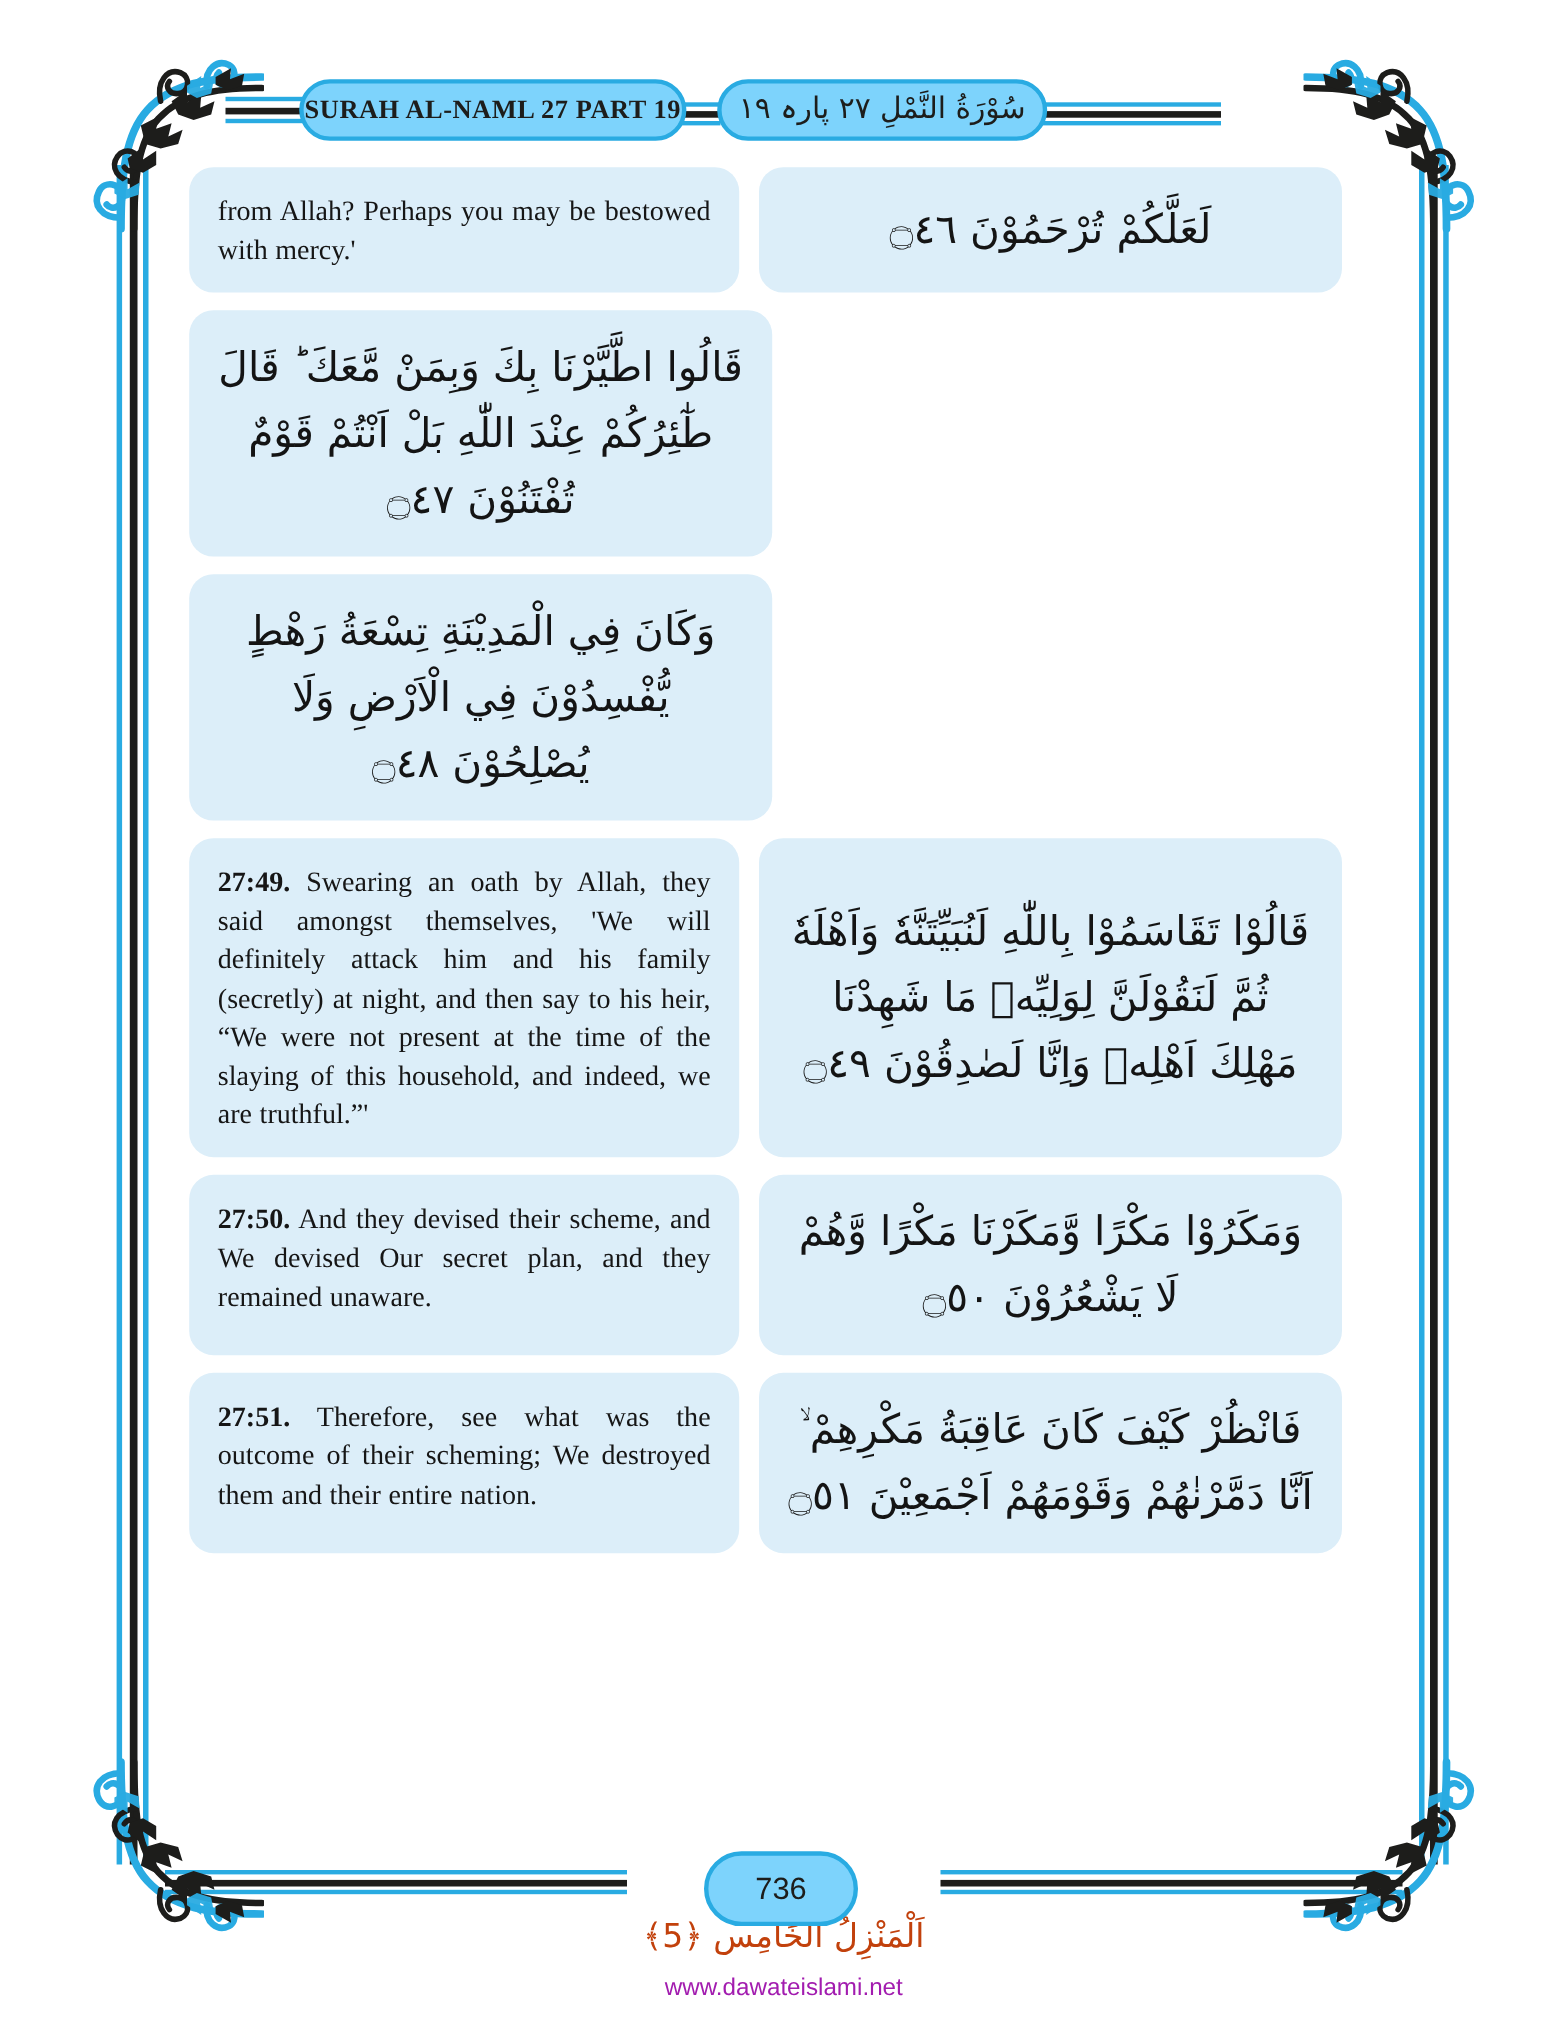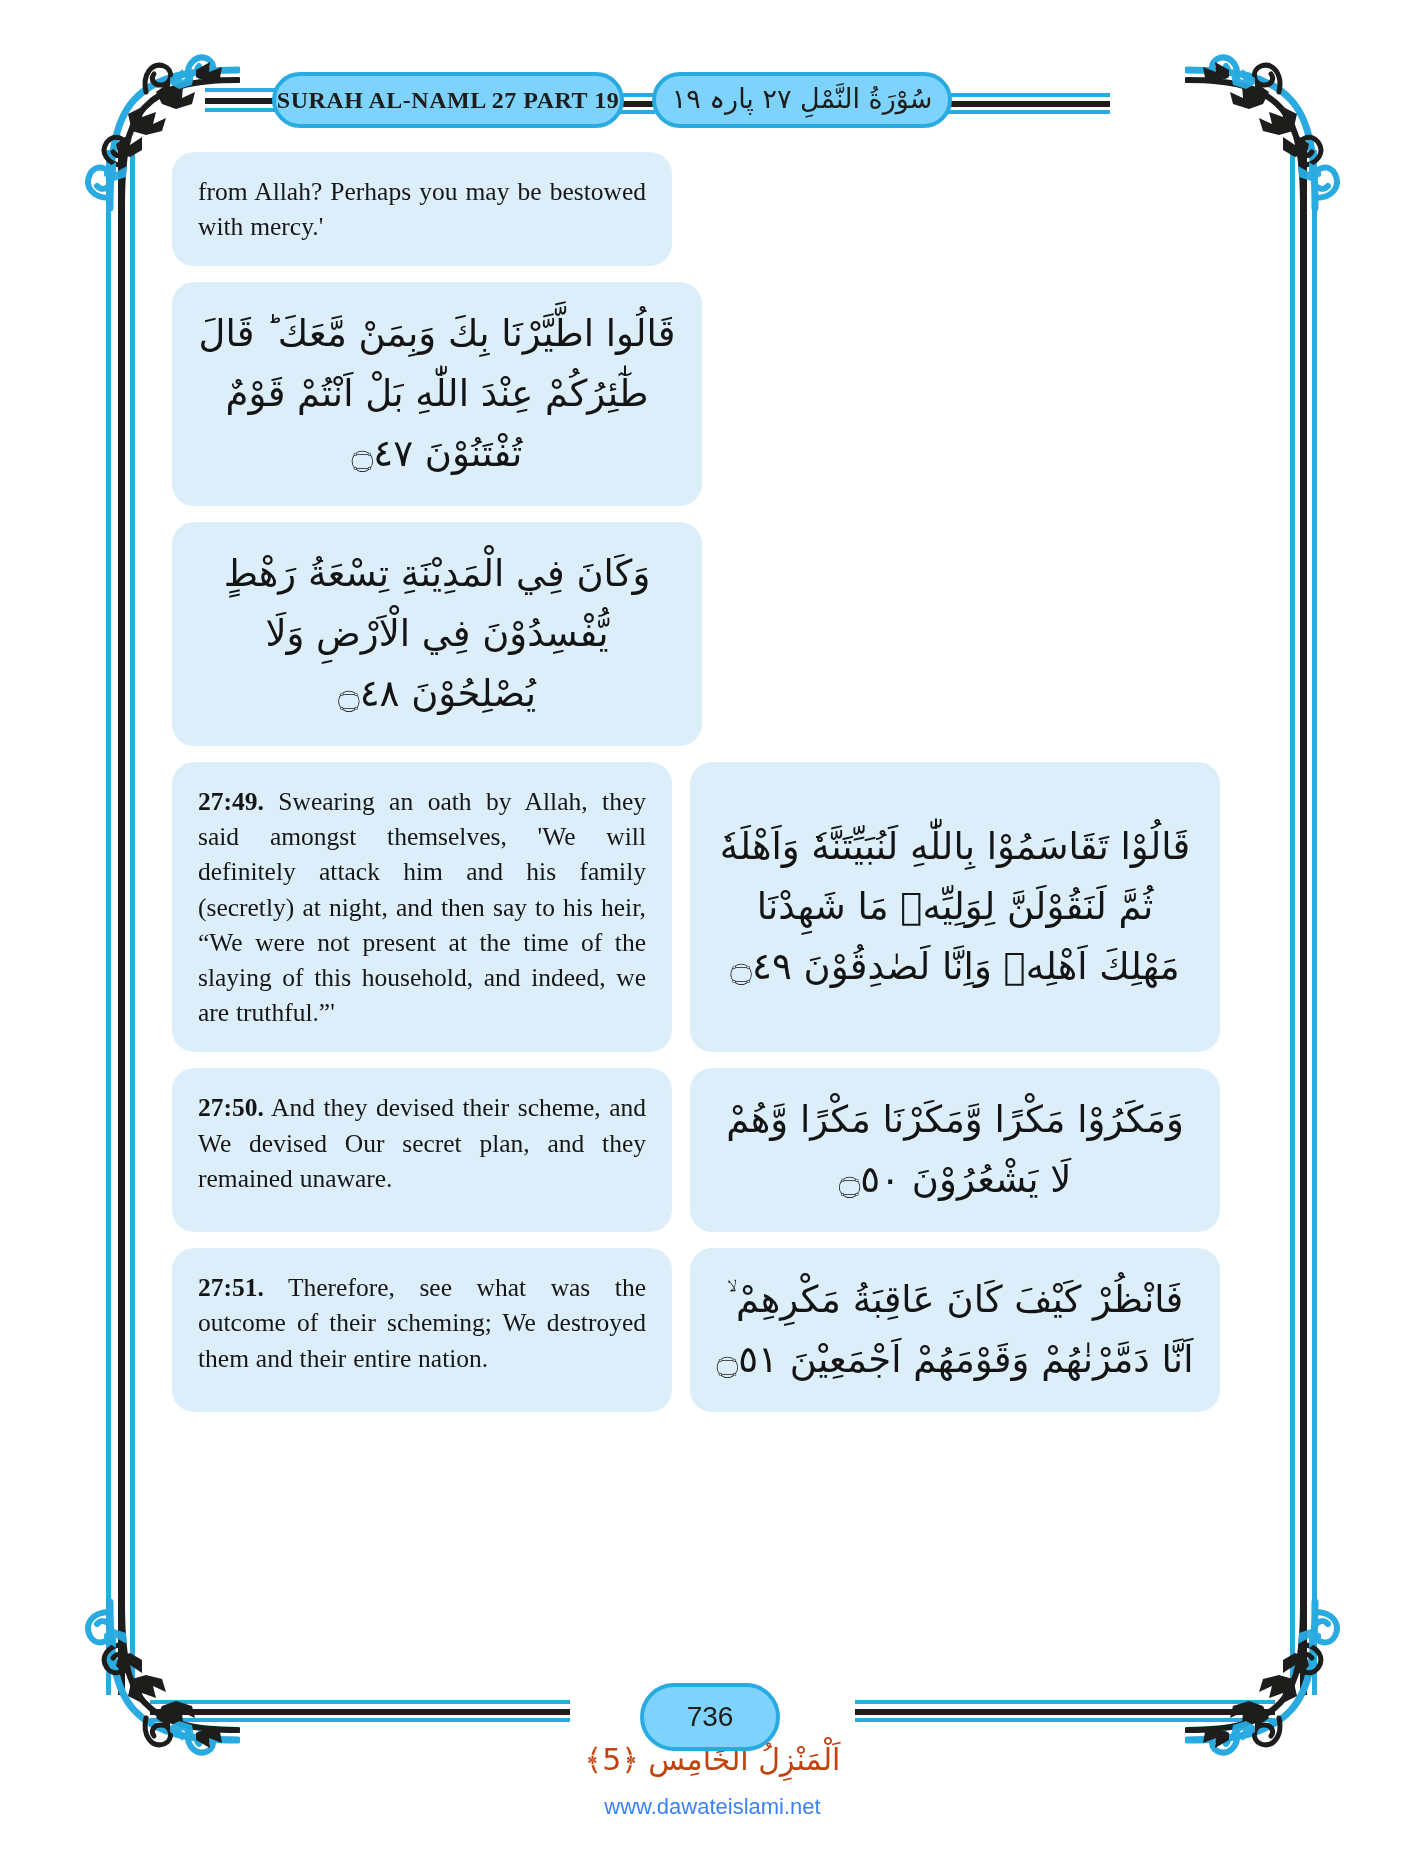--- a/index.html
+++ b/index.html
@@ -169,21 +169,21 @@
     color: #c2410c;
     direction: rtl;
   }
   #footer-site {
     position: absolute;
     left: 0; top: 1794px;
     width: 1425px;
     text-align: center;
     font-family: "Liberation Sans", sans-serif;
     font-size: 22px;
-    color: #3b82f6;
+    color: #a21caf;
   }
 </style>
 </head>
 <body>
 
 <div id="page">
 
   <div class="frame-line" id="rule-left-outer"></div>
   <div class="frame-line dark" id="rule-left-dark"></div>
   <div class="frame-line" id="rule-left-inner"></div>
@@ -299,20 +299,23 @@
     <span class="lbl">SURAH AL-NAML 27 PART 19</span>
   </div>
 
   <div class="pill" id="header-right-pill">
     <span class="lbl-ar">سُوْرَةُ النَّمْلِ ٢٧ پارہ ١٩</span>
   </div>
 
   <div id="content">
       <div class="verse-row">
         <div class="cell english"><span>from Allah? Perhaps you may be bestowed with mercy.'</span></div>
+        <div class="cell arabic">
+          <div class="ar-text">لَعَلَّكُمْ تُرْحَمُوْنَ ۝٤٦</div>
+        </div>
       </div>
       <div class="verse-row">
         <div class="cell arabic">
           <div class="ar-text">قَالُوا اطَّيَّرْنَا بِكَ وَبِمَنْ مَّعَكَ ؕ قَالَ طٰٓئِرُكُمْ عِنْدَ اللّٰهِ بَلْ اَنْتُمْ قَوْمٌ تُفْتَنُوْنَ ۝٤٧</div>
         </div>
       </div>
       <div class="verse-row">
         <div class="cell arabic">
           <div class="ar-text">وَكَانَ فِي الْمَدِيْنَةِ تِسْعَةُ رَهْطٍ يُّفْسِدُوْنَ فِي الْاَرْضِ وَلَا يُصْلِحُوْنَ ۝٤٨</div>
         </div>

